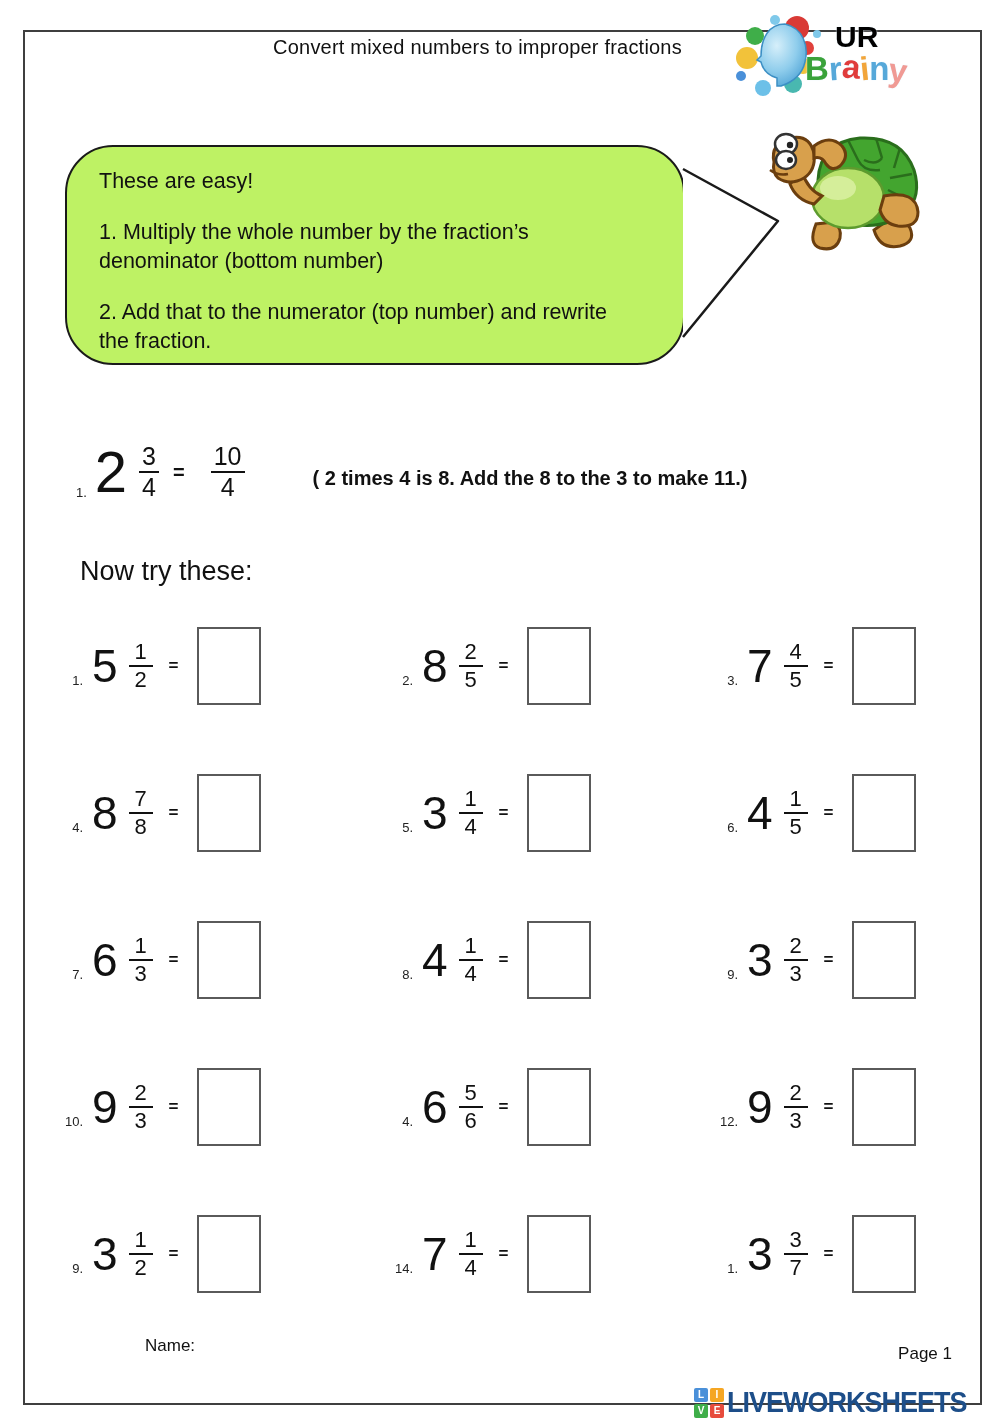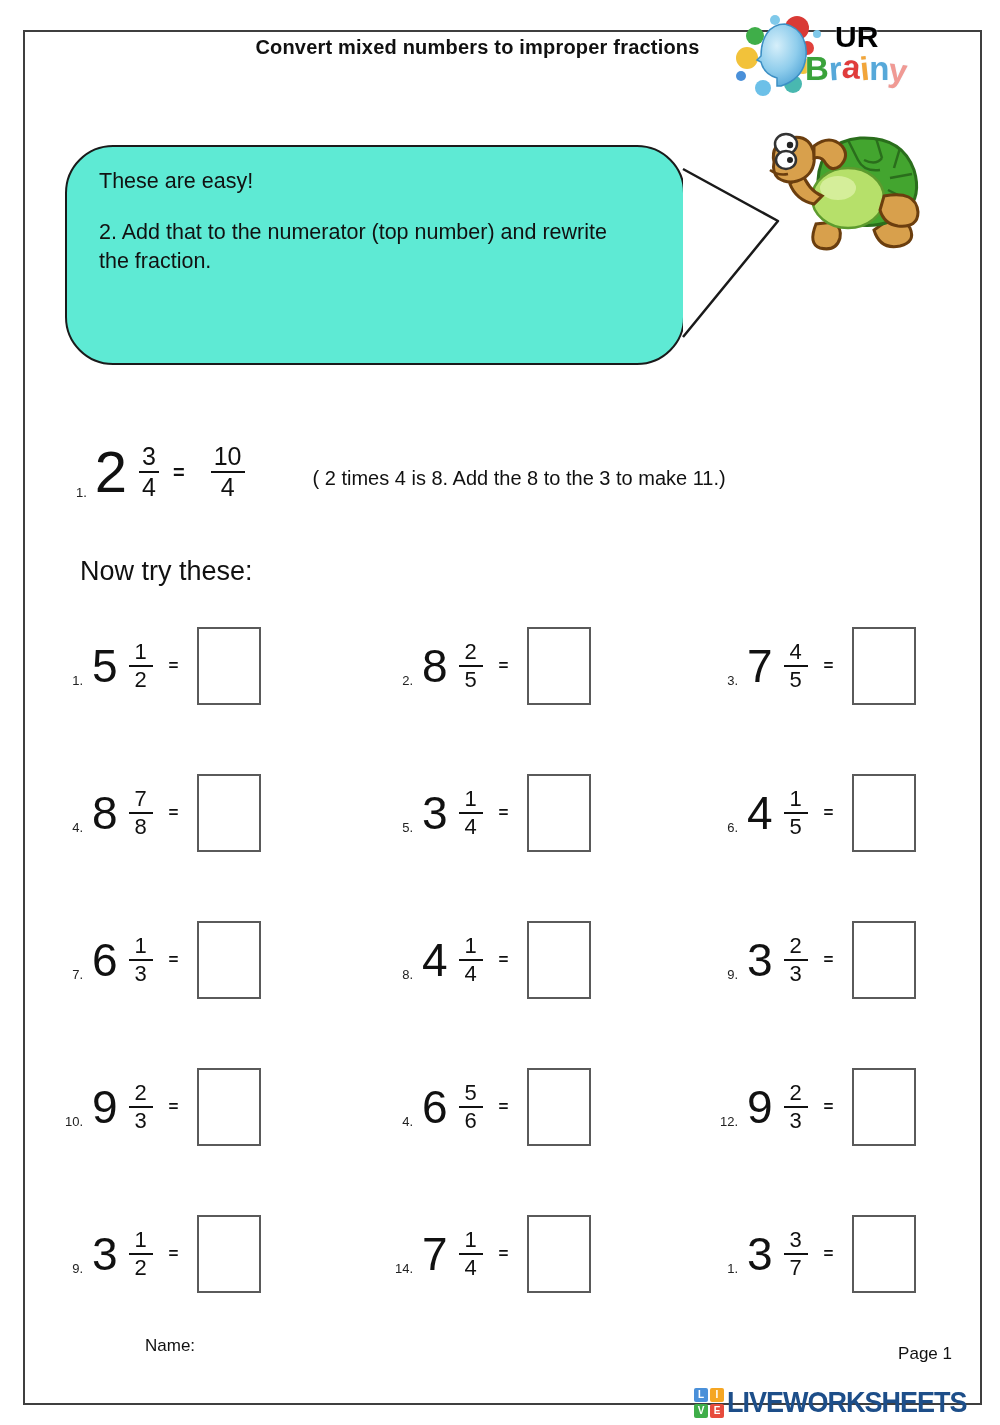--- a/index.html
+++ b/index.html
@@ -5,58 +5,58 @@
   html,body{margin:0;padding:0;background:#ffffff;}
   body{width:1000px;height:1425px;position:relative;overflow:hidden;
        font-family:"Liberation Sans",sans-serif;color:#111;}
 
   
   .sheet{position:absolute;left:23px;top:30px;width:955px;height:1371px;
          border:2px solid #3f3f3f;background:#fff;z-index:1;}
 
   
   .header-text{position:absolute;left:20px;top:36px;width:915px;text-align:center;z-index:2;}
-  .title{font-size:20px;font-weight:bold;letter-spacing:.2px;}
+  .title{font-size:20px;font-weight:normal;letter-spacing:.2px;}
   .subtitle{font-size:15.5px;margin-top:7px;}
 
   
   .urb-logo{position:absolute;left:733px;top:12px;width:205px;height:92px;z-index:3;}
   .urb-head{position:absolute;left:0;top:2px;}
   .urb-ur{position:absolute;left:102px;top:8px;font-size:30px;font-weight:bold;
           color:#000000;text-shadow:0 0 2px #eaf6ff;}
   .urb-brainy{position:absolute;left:72px;top:38px;font-size:33px;font-weight:bold;
           text-shadow:0 0 2px #eaf6ff;}
   .urb-brainy span{display:inline-block;}
   .urb-brainy span:nth-child(2){transform:rotate(-4deg);}
   .urb-brainy span:nth-child(3){transform:rotate(5deg) translateY(-2px);}
   .urb-brainy span:nth-child(4){transform:rotate(-6deg);}
   .urb-brainy span:nth-child(6){transform:rotate(7deg) translateY(2px);}
 
   
   .bubble{position:absolute;left:65px;top:145px;width:620px;height:220px;
-          border:2.5px solid #1a1a1a;border-radius:48px;background:#5eead4;
+          border:2.5px solid #1a1a1a;border-radius:48px;background:#bef264;
           box-sizing:border-box;padding:20px 45px 20px 32px;z-index:2;}
   .bubble p{margin:0 0 22px 0;font-size:21.5px;line-height:1.35;}
   .bubble p:last-child{margin-bottom:0;}
   .bubble-tail{position:absolute;left:681px;top:155px;z-index:3;}
 
   
   .turtle{position:absolute;left:756px;top:126px;z-index:2;}
 
   
   .example{position:absolute;left:76px;top:443px;display:flex;align-items:center;z-index:2;}
   .ex-num{font-size:13px;color:#222;position:relative;top:20px;margin-right:8px;}
   .ex-whole{font-size:58px;font-weight:500;line-height:1;}
   .frac{display:inline-flex;flex-direction:column;align-items:center;line-height:1;}
   .frac .bar{display:block;height:0;border-bottom:2.5px solid #111;width:100%;
              margin:2px 0;}
   .ex-frac{font-size:25px;margin-left:12px;}
   .ex-frac .num,.ex-frac .den{padding:0 3px;}
   .ex-eq{font-size:20px;font-weight:bold;margin:0 14px;}
-  .ex-note{font-size:20px;margin-left:68px;position:relative;top:6px;white-space:nowrap;}
+  .ex-note{font-size:20px;margin-left:68px;position:relative;top:6px;white-space:nowrap;font-weight:bold;}
 
   
   .instruction{position:absolute;left:80px;top:556px;font-size:27px;z-index:2;}
 
   
   .problems{position:absolute;left:40px;top:616px;width:920px;z-index:2;
             display:grid;grid-template-columns:345px 325px 250px;grid-auto-rows:147px;}
   .problem{display:flex;align-items:center;height:100px;}
   .problem:nth-child(3n+1){padding-left:15px;}
   .p-num{width:28px;text-align:right;font-size:13px;color:#222;
@@ -110,20 +110,21 @@
     <circle cx="84" cy="20" r="4" fill="#7fc9ea"></circle>
     <circle cx="42" cy="6" r="5" fill="#7fc9ea"></circle>
     <path d="M52,10 C70,14 76,32 72,48 C69,61 60,68 48,72 L44,72 L44,64 C36,62 30,56 28,48 L24,46 L28,42 C28,24 36,10 52,10 Z" fill="url(#headg)" stroke="#3c8fc4" stroke-width="1.5"></path>
   </svg>
   <div class="urb-ur">UR</div>
   <div class="urb-brainy"><span style="color: rgb(58, 162, 58);">B</span><span style="color: rgb(86, 168, 217);">r</span><span style="color: rgb(224, 60, 60);">a</span><span style="color: rgb(242, 165, 58);">i</span><span style="color: rgb(86, 168, 217);">n</span><span style="color: rgb(240, 154, 148);">y</span></div>
 </div>
 
 <div class="bubble">
   <p>These are easy!</p>
+  <p>1. Multiply the whole number by the fraction’s denominator (bottom number)</p>
   <p>2. Add that to the numerator (top number) and rewrite the fraction.</p>
 </div>
 <svg class="bubble-tail" width="102" height="190" viewBox="0 0 102 190">
   <path d="M2,14 L97,66 L2,182" fill="#ffffff" stroke="#1a1a1a" stroke-width="2.5" stroke-linejoin="round"></path>
 </svg>
 
 <svg class="turtle" width="176" height="132" viewBox="0 0 176 132">
 
   <path d="M60,98 Q52,118 64,122 Q80,126 84,112 Q86,102 78,96 Z" fill="#d8a04c" stroke="#6b3e0e" stroke-width="3"></path>
   <path d="M118,104 Q124,124 144,120 Q160,116 154,102 Q148,92 132,94 Z" fill="#d8a04c" stroke="#6b3e0e" stroke-width="3"></path>

